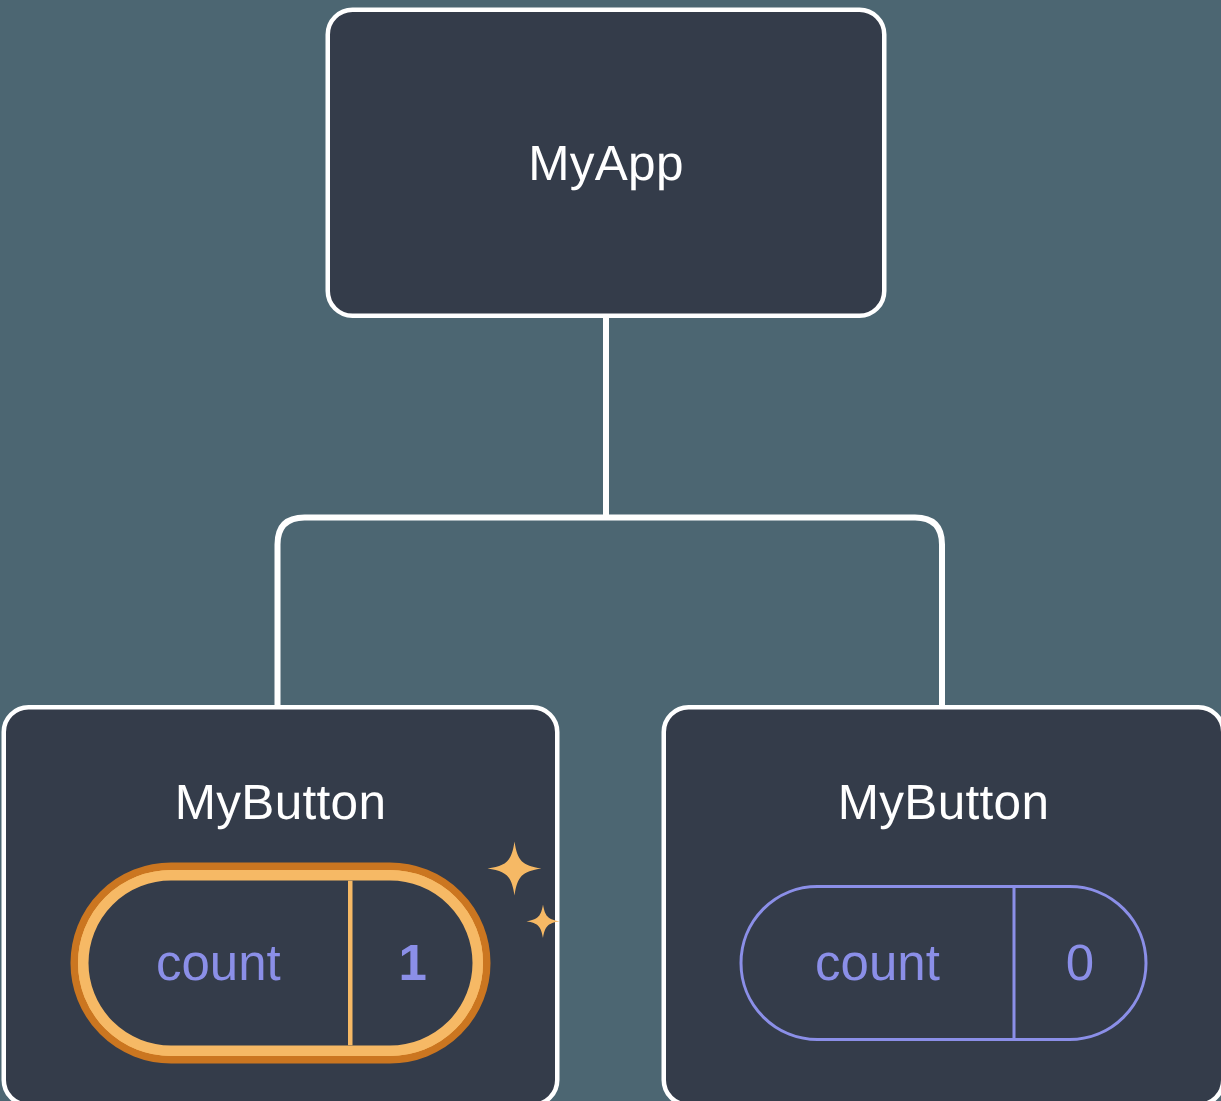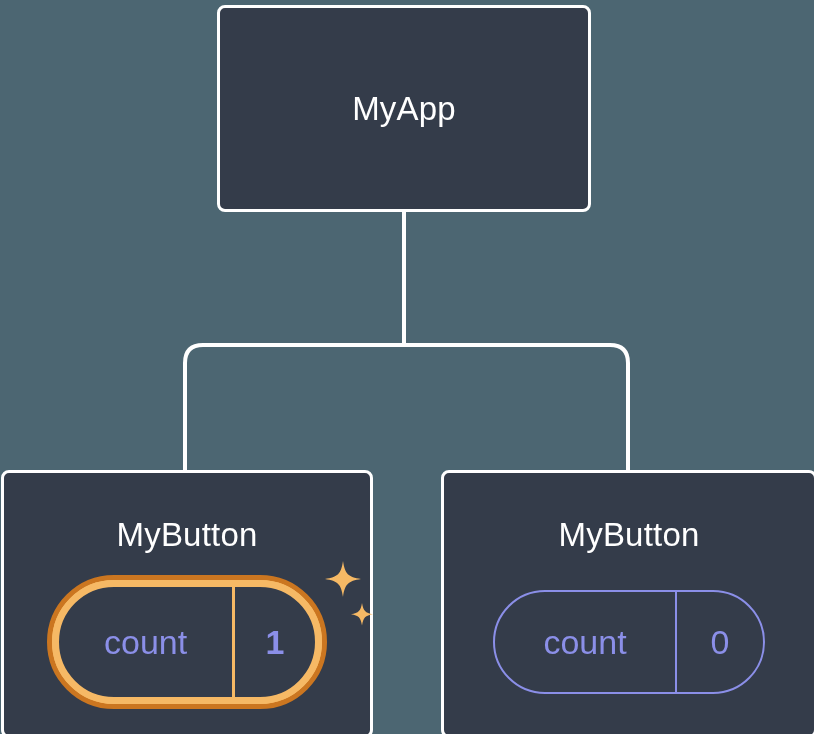--- a/index.html
+++ b/index.html
@@ -21,21 +21,21 @@
     position:absolute; inset:0;
     width:814px; height:734px;
     pointer-events:none;
   }
 
   
   .node {
     position:absolute;
     background:#343c4a;
     border:3px solid #ffffff;
-    border-radius:8px;
+    border-radius:18px;
     display:flex;
     flex-direction:column;
     align-items:center;
   }
   .node-title {
     color:#ffffff;
     font-size:33px;
     font-weight:400;
     letter-spacing:0.2px;
     line-height:1;

